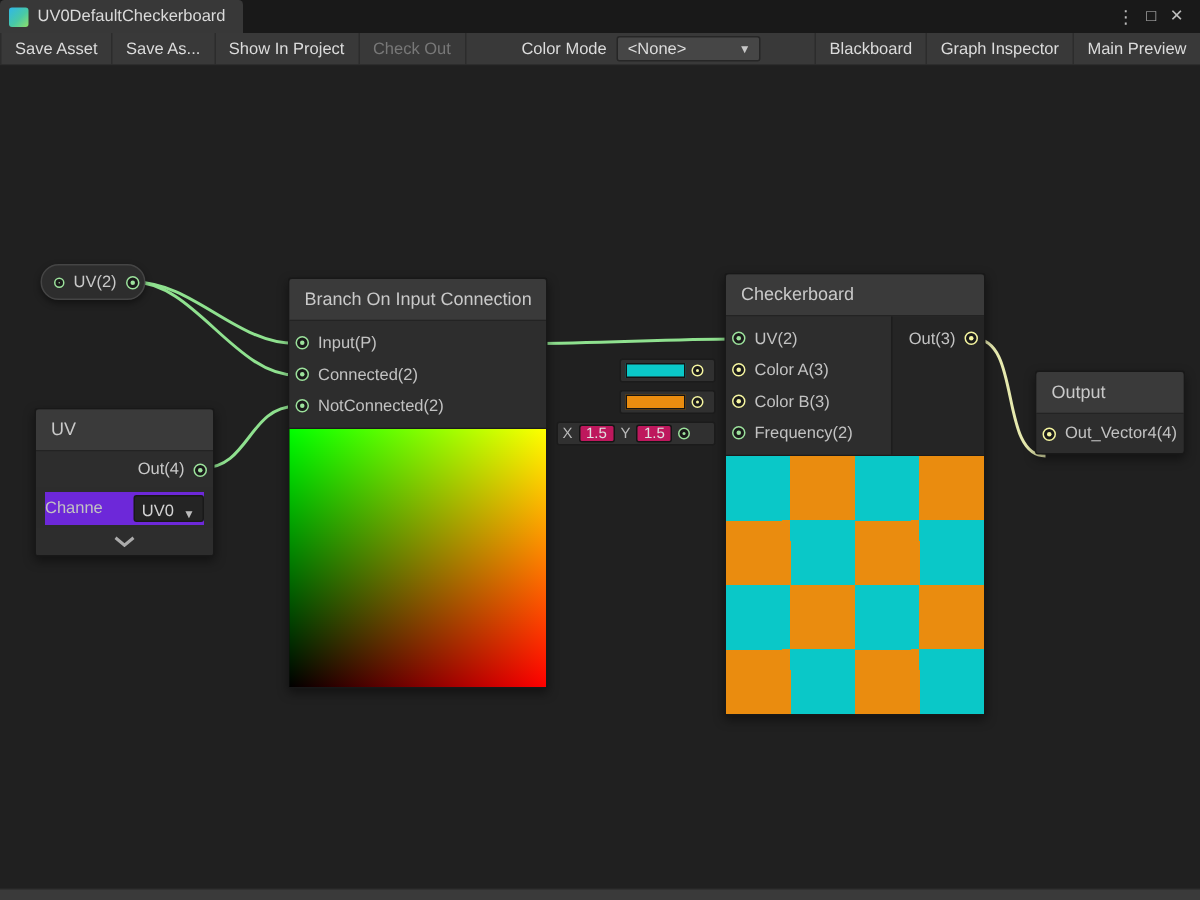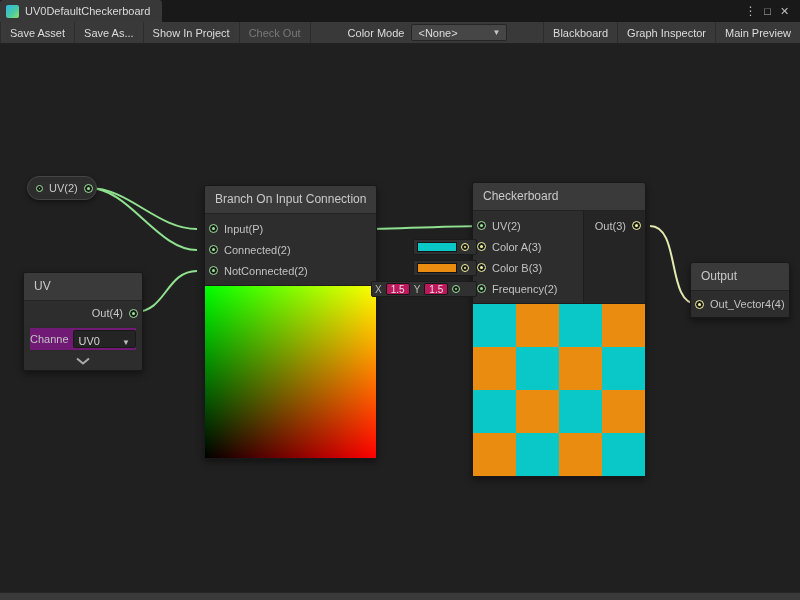--- a/index.html
+++ b/index.html
@@ -45,21 +45,21 @@
   .port.yellow::after{background:var(--port-yellow)}
   .preview{width:100%;height:173px;border-top:1px solid #1c1c1c}
   .uv-gradient{background-image:linear-gradient(to right,#000,#f00),linear-gradient(to top,#000,#0f0);background-blend-mode:screen}
   .checker{background-image:conic-gradient(var(--color-b) 0deg 90deg,var(--color-a) 90deg 180deg,var(--color-b) 180deg 270deg,var(--color-a) 270deg 360deg);background-size:50% 50%}
 
   
   .pill{position:absolute;z-index:5;display:flex;align-items:center;gap:6px;height:24px;padding:0 6px 0 8px;background:#2d2d2d;border:1px solid #454545;border-radius:12px;box-shadow:0 2px 5px rgba(0,0,0,.45);font-size:11px;color:#c8c8c8}
 
   
   .uv-out-row{display:flex;align-items:center;justify-content:flex-end;gap:6px;height:24px;padding:0 4px;background:#2d2d2d}
-  .dropdown-row{display:flex;align-items:center;height:22px;margin:3px 6px 2px;gap:4px;background:#701a75}
+  .dropdown-row{display:flex;align-items:center;height:22px;margin:3px 6px 2px;gap:20px;background:#6d28d9}
   .dd-label{color:#c2c2c2;white-space:nowrap;overflow:hidden;max-width:44px}
   .dropdown{flex:1;display:flex;align-items:flex-end;justify-content:space-between;background:#242424;border:1px solid #191919;border-radius:2px;height:18px;padding:0 5px;color:#d2d2d2}
   .dropdown .arrow{font-size:8px;color:#bdbdbd}
   .chevron-row{height:18px;display:flex;align-items:center;justify-content:center;background:#2d2d2d;border-radius:0 0 2px 2px}
 
   
   .inline-field{position:absolute;z-index:6;display:flex;align-items:center;gap:4px;height:16px;background:#303030;border:1px solid #1b1b1b;border-radius:2px;padding:0 3px;font-size:10px;color:#c6c6c6}
   .swatch{width:40px;height:10px;flex:none;border:1px solid #141414}
   .swatch.a{background:var(--color-a)}
   .swatch.b{background:var(--color-b)}
@@ -109,21 +109,21 @@
   <path style="stroke:var(--edge-green)" d="M 354 229 C 398 229 446 226 490 226"></path>
   <path style="stroke:var(--edge-yellow)" d="M 650 226 C 681 226 666 304 697 304"></path>
 </svg>
 
 <div class="pill" style="left:27px;top:176px;width:70px">
   <span class="port" style="width:7px;height:7px"></span>
   <span>UV(2)</span>
   <span class="port" style="margin-left:auto"></span>
 </div>
 
-<div class="node" style="left:204px;top:185px;width:173px">
+<div class="node" style="left:192px;top:185px;width:173px">
   <div class="node-title">Branch On Input Connection</div>
   <div class="two-col">
     <div class="col-in">
       <div class="port-row">
         <span class="port"></span>
         <span>Input(P)</span>
       </div>
       <div class="port-row">
         <span class="port"></span>
         <span>Connected(2)</span>
@@ -150,21 +150,21 @@
       <span class="arrow">▼</span>
     </div>
   </div>
   <div class="chevron-row">
     <svg width="16" height="8" viewBox="0 0 16 8">
       <polyline points="2,1.5 8,6.5 14,1.5" fill="none" stroke="#ababab" stroke-width="2"></polyline>
     </svg>
   </div>
 </div>
 
-<div class="node" style="left:472px;top:182px;width:174px">
+<div class="node" style="left:483px;top:182px;width:174px">
   <div class="node-title">Checkerboard</div>
   <div class="two-col">
     <div class="col-in">
       <div class="port-row">
         <span class="port"></span>
         <span>UV(2)</span>
       </div>
       <div class="port-row">
         <span class="port yellow"></span>
         <span>Color A(3)</span>
@@ -197,21 +197,21 @@
   <span class="port yellow" style="width:8px;height:8px"></span>
 </div>
 <div class="inline-field" style="left:371px;top:281px;width:106px">
   <span class="axis">X</span>
   <span class="mini-num">1.5</span>
   <span class="axis">Y</span>
   <span class="mini-num">1.5</span>
   <span class="port" style="width:8px;height:8px"></span>
 </div>
 
-<div class="node" style="left:690px;top:262px;width:100px">
+<div class="node" style="left:690px;top:247px;width:100px">
   <div class="node-title">Output</div>
   <div class="port-row" style="height:26px;font-size:11px;background:#2d2d2d;border-radius:0 0 2px 2px">
     <span class="port yellow"></span>
     <span>Out_Vector4(4)</span>
   </div>
 </div>
 
 <div class="status-strip"></div>
 
 </body></html>

